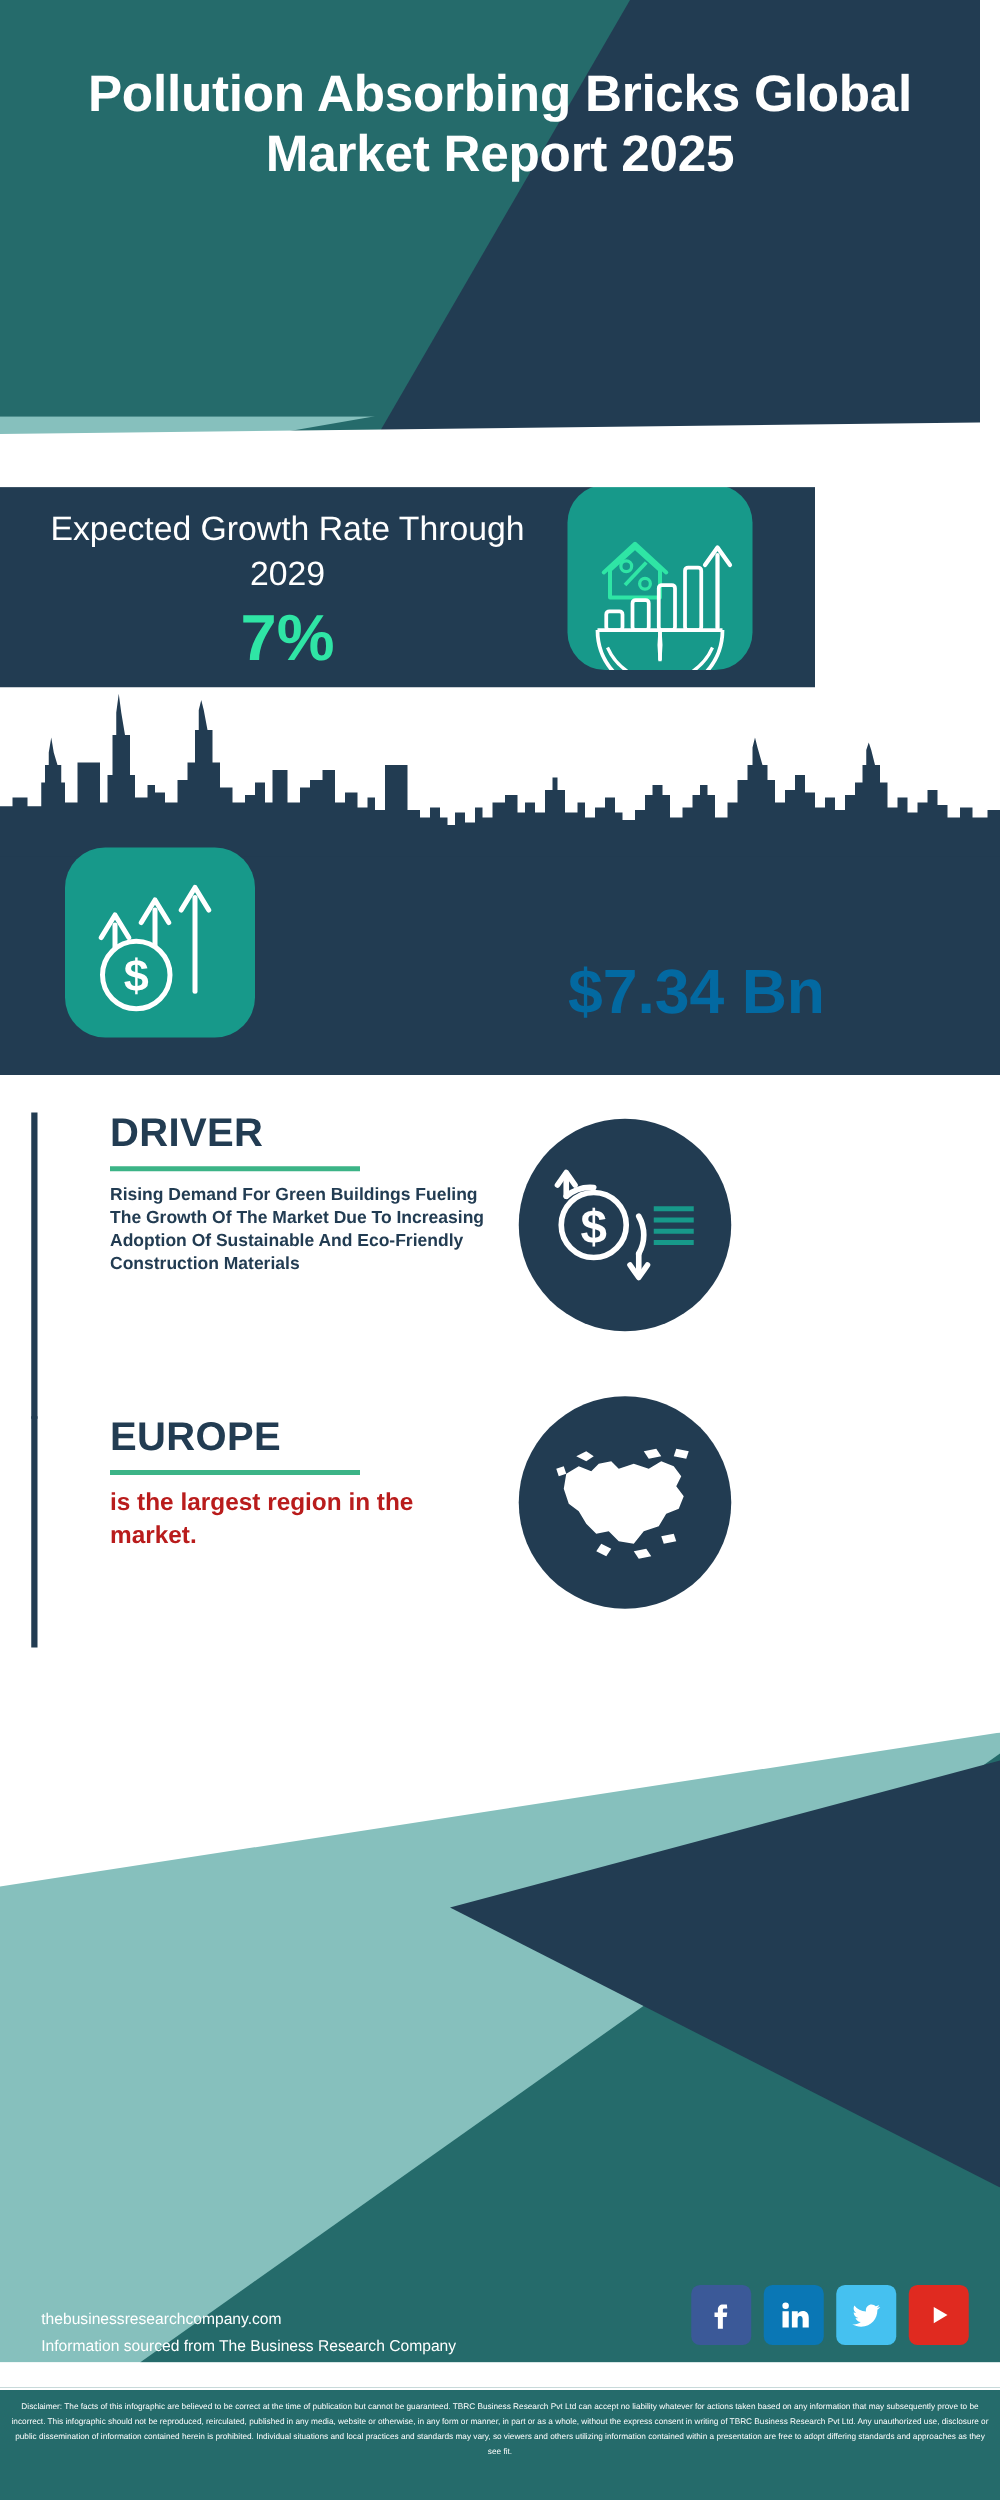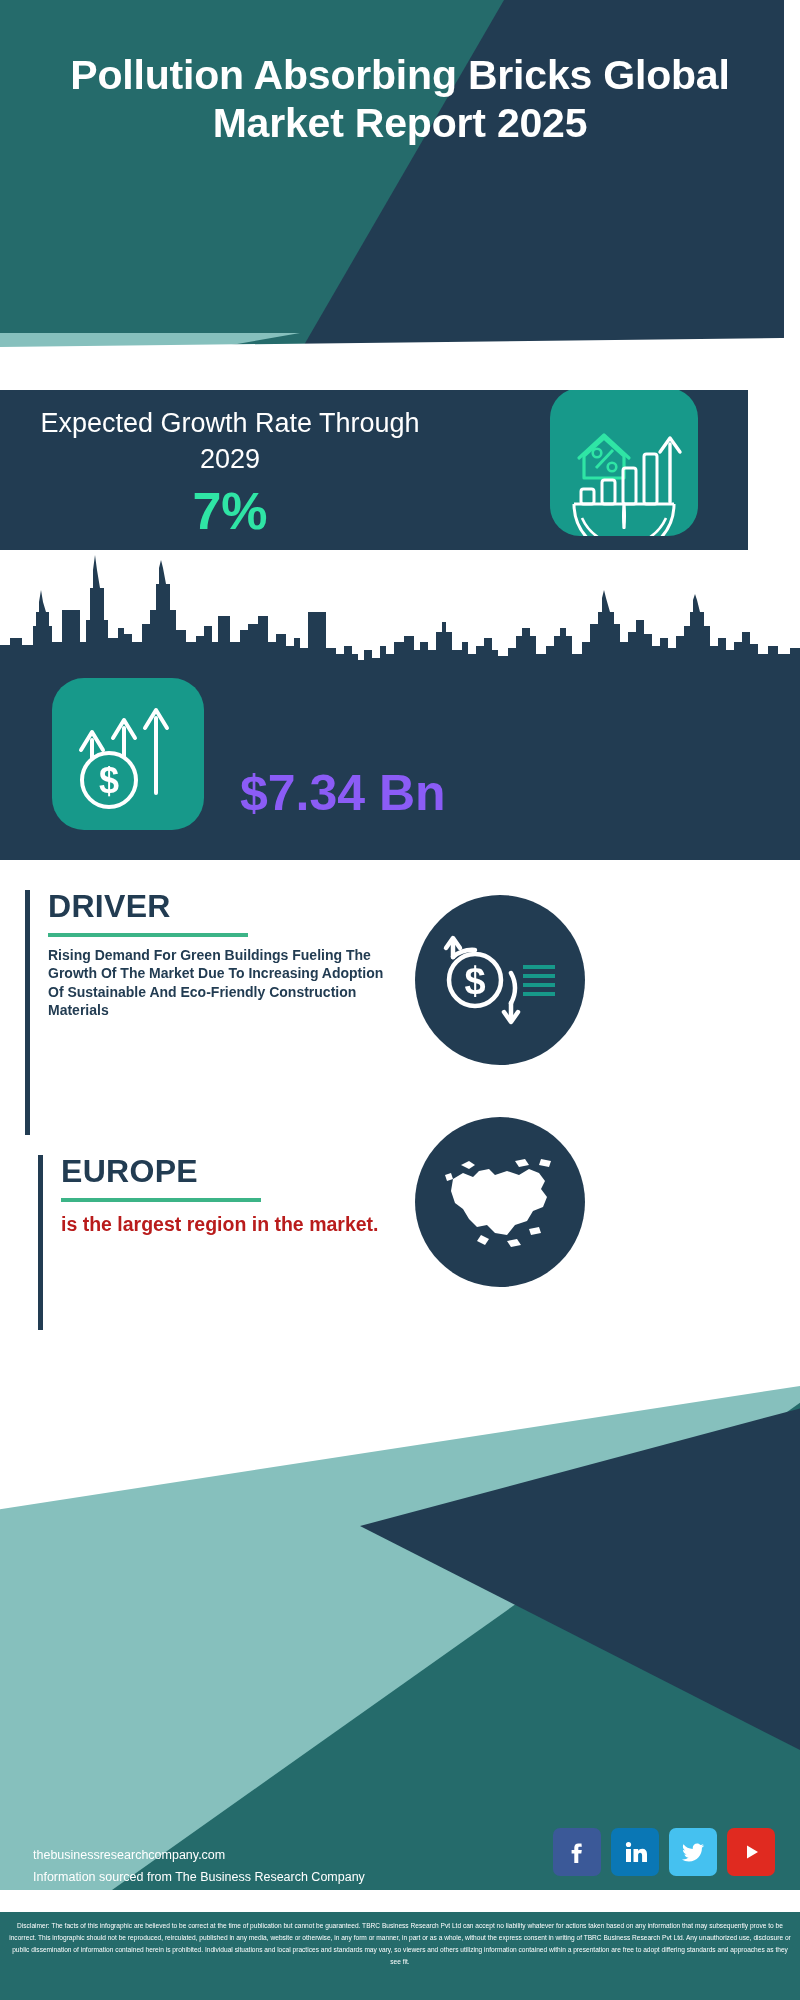--- a/index.html
+++ b/index.html
@@ -37,21 +37,21 @@
     z-index:4;
   }
   .hdr-lt-tri {
     position:absolute; left:0; top:333px; width:300px; height:52px;
     background:#86c0bd; z-index:3;
     clip-path: polygon(0 0, 100% 0, 0 100%);
   }
 
   
   .growth {
-    position:absolute; left:0; top:375px; width:748px; height:175px;
+    position:absolute; left:0; top:375px; width:652px; height:175px;
     background:#223c52;
   }
   .growth .label {
     position:absolute; left:40px; top:30px; width:380px;
     text-align:center; color:#ffffff;
     font-size:27px; line-height:1.35; font-weight:normal;
   }
   .growth .value {
     position:absolute; left:40px; top:110px; width:380px;
     text-align:center; color:#2fe5a5;
@@ -74,44 +74,44 @@
   }
   .market .skyline-svg { position:absolute; left:0; top:0; width:800px; height:135px; }
   .icon-card.money-icon { left:52px; top:128px; width:152px; height:152px; border-radius:32px; }
   .market .ms-label {
     position:absolute; left:240px; top:140px; width:420px;
     text-align:center; color:#ffffff;
     font-size:27px; line-height:1.35;
   }
   .market .ms-value {
     position:absolute; left:240px; top:218px; width:420px;
-    text-align:left; color:#8b5cf6;
+    text-align:right; color:#0369a1;
     font-size:50px; font-weight:bold; line-height:1;
   }
 
   
   .content { position:absolute; left:0; top:860px; width:800px; height:470px; background:#ffffff; }
-  .block { position:absolute; }
+  .block { position:absolute;padding-left:40px; }
   .block .bar {
     position:absolute; left:0; top:0; width:5px; bottom:0; background:#223c52;
   }
   .block .inner { margin-left:23px; }
   .block h2 {
     color:#223c52; font-size:32px; font-weight:bold; letter-spacing:0.3px;
     line-height:1.05;
   }
   .block .rule { width:200px; height:4px; background:#3cb487; margin:9px 0 9px 0; }
   .block .body-strong {
     color:#223c52; font-size:14px; font-weight:bold; line-height:1.33; max-width:350px;
   }
   .block .body-semi {
     color:#b91c1c; font-size:19.5px; font-weight:bold; line-height:1.35; max-width:330px;
   }
   .driver-block { left:25px; top:30px; width:380px; height:245px; }
-  .region-block { left:25px; top:295px; width:380px; height:160px;margin-left:13px; }
+  .region-block { left:25px; top:273px; width:380px; height:160px; }
   .region-block .bar { bottom:-25px; }
 
   .circ {
     position:absolute; border-radius:50%; background:#223c52;
   }
   .circ.driver-circ { left:415px; top:35px; width:170px; height:170px; }
   .circ.europe-circ { left:415px; top:257px; width:170px; height:170px; }
 
   
   .footer { position:absolute; left:0; top:1330px; width:800px; height:670px; overflow:hidden; }

